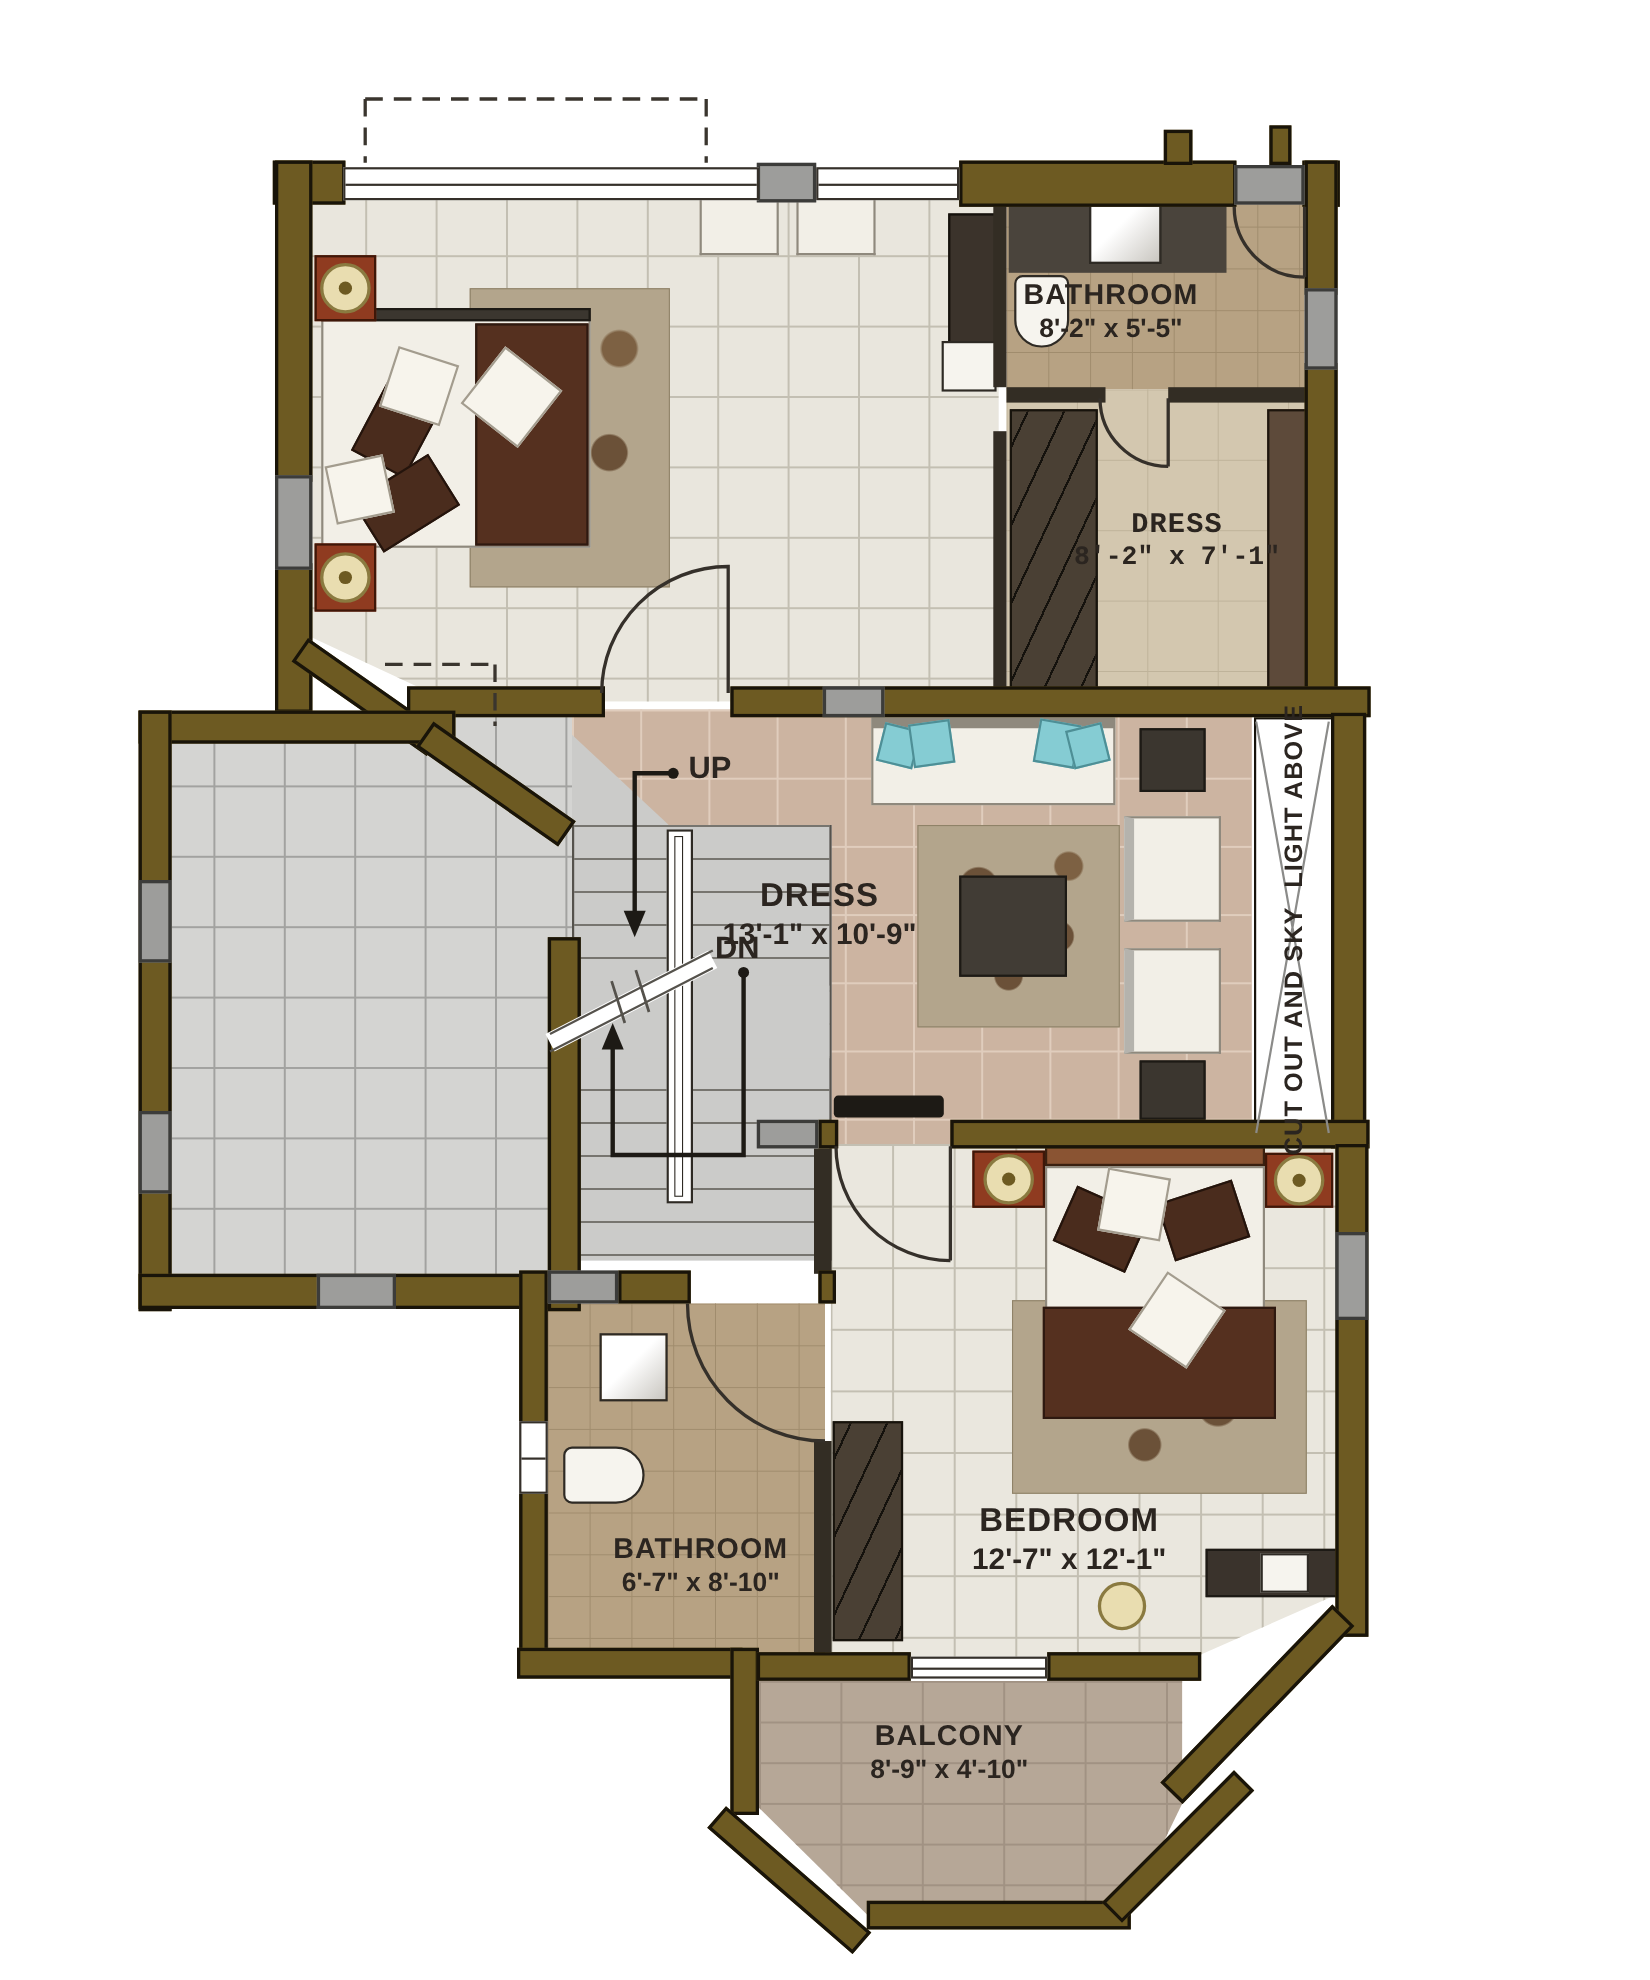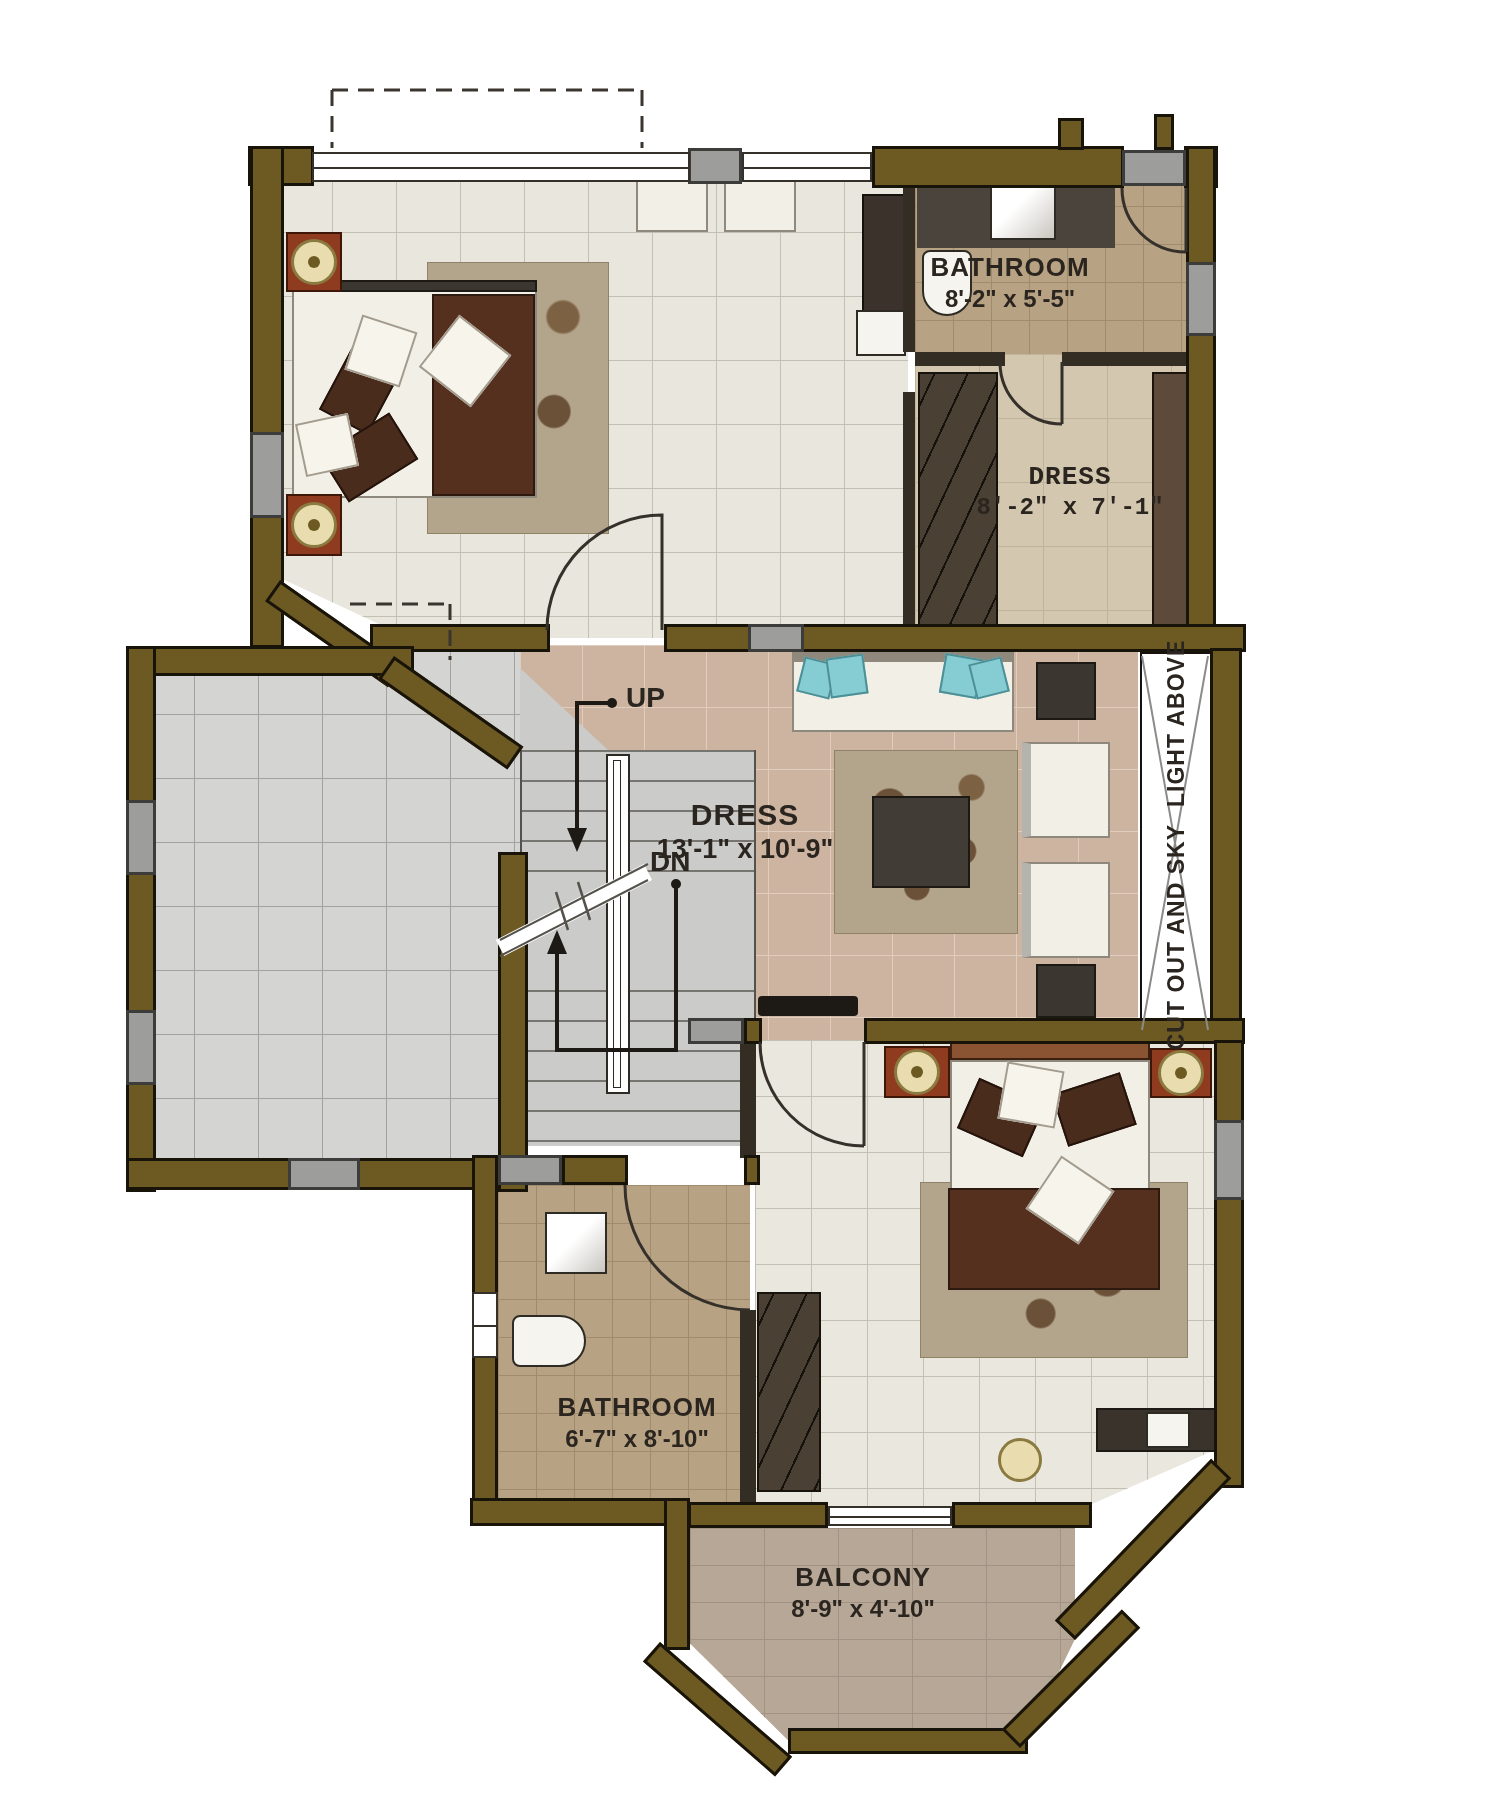--- a/index.html
+++ b/index.html
@@ -236,20 +236,24 @@
     <div class="dims">8'-2" x 7'-1"</div>
   </div>
   <div class="lbl" style="left:745px;top:798px;">
     <div class="name">DRESS</div>
     <div class="dims">13'-1" x 10'-9"</div>
   </div>
   <div class="lbl small" style="left:637px;top:1392px;">
     <div class="name">BATHROOM</div>
     <div class="dims">6'-7" x 8'-10"</div>
   </div>
+  <div class="lbl" style="left:972px;top:1366px;">
+    <div class="name">BEDROOM</div>
+    <div class="dims">12'-7" x 12'-1"</div>
+  </div>
   <div class="lbl small" style="left:863px;top:1562px;">
     <div class="name">BALCONY</div>
     <div class="dims">8'-9" x 4'-10"</div>
   </div>
 
   <div class="stairlbl" style="left:626px;top:682px;">UP</div>
   <div class="stairlbl" style="left:650px;top:846px;">DN</div>
 
   <div id="skylight">
     <span>CUT OUT AND SKY</span>

